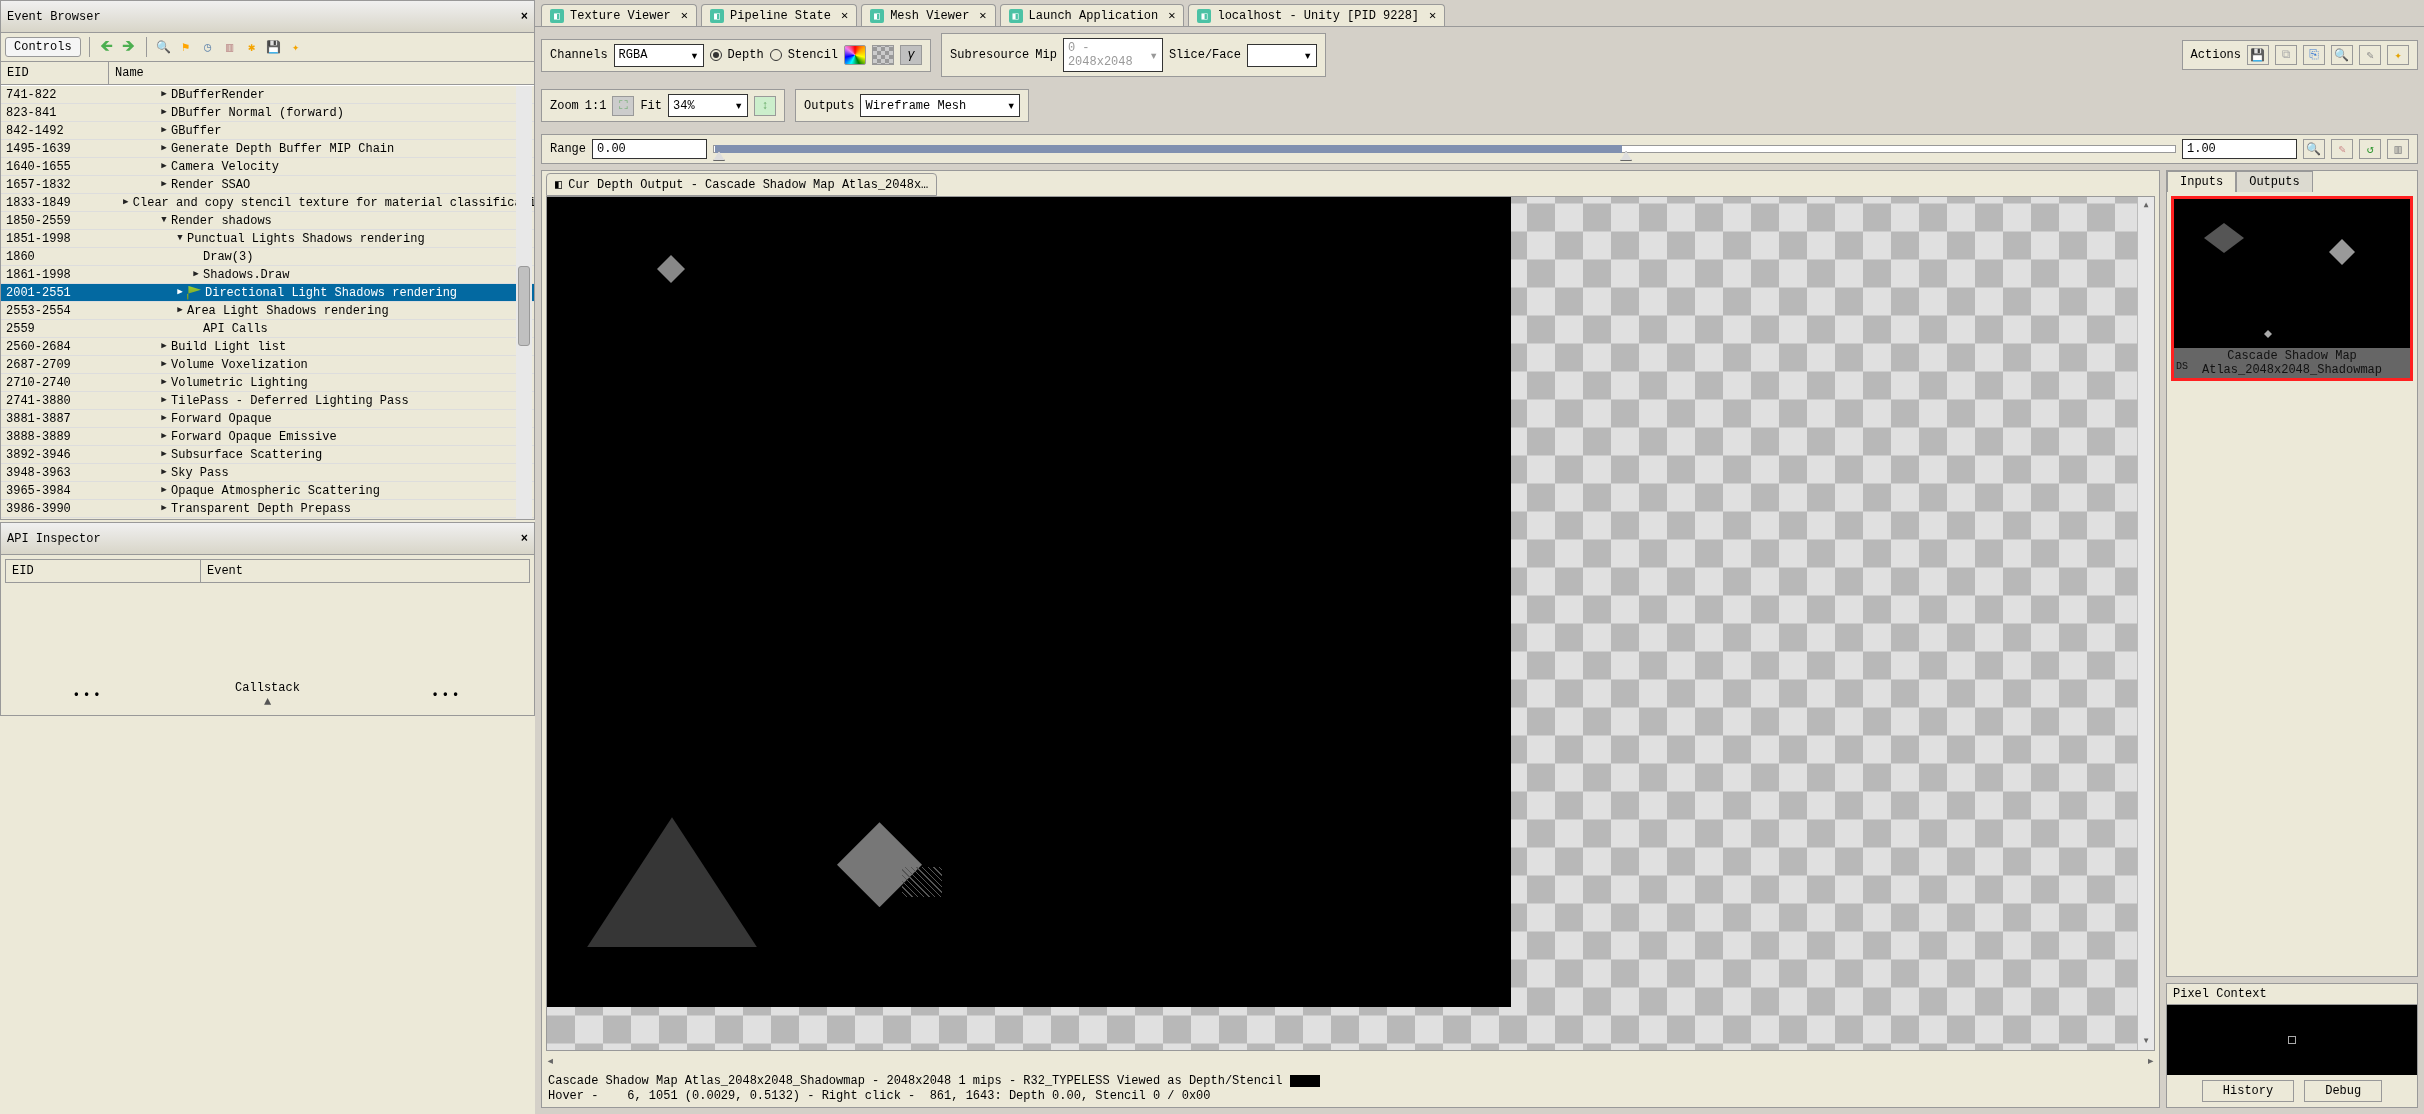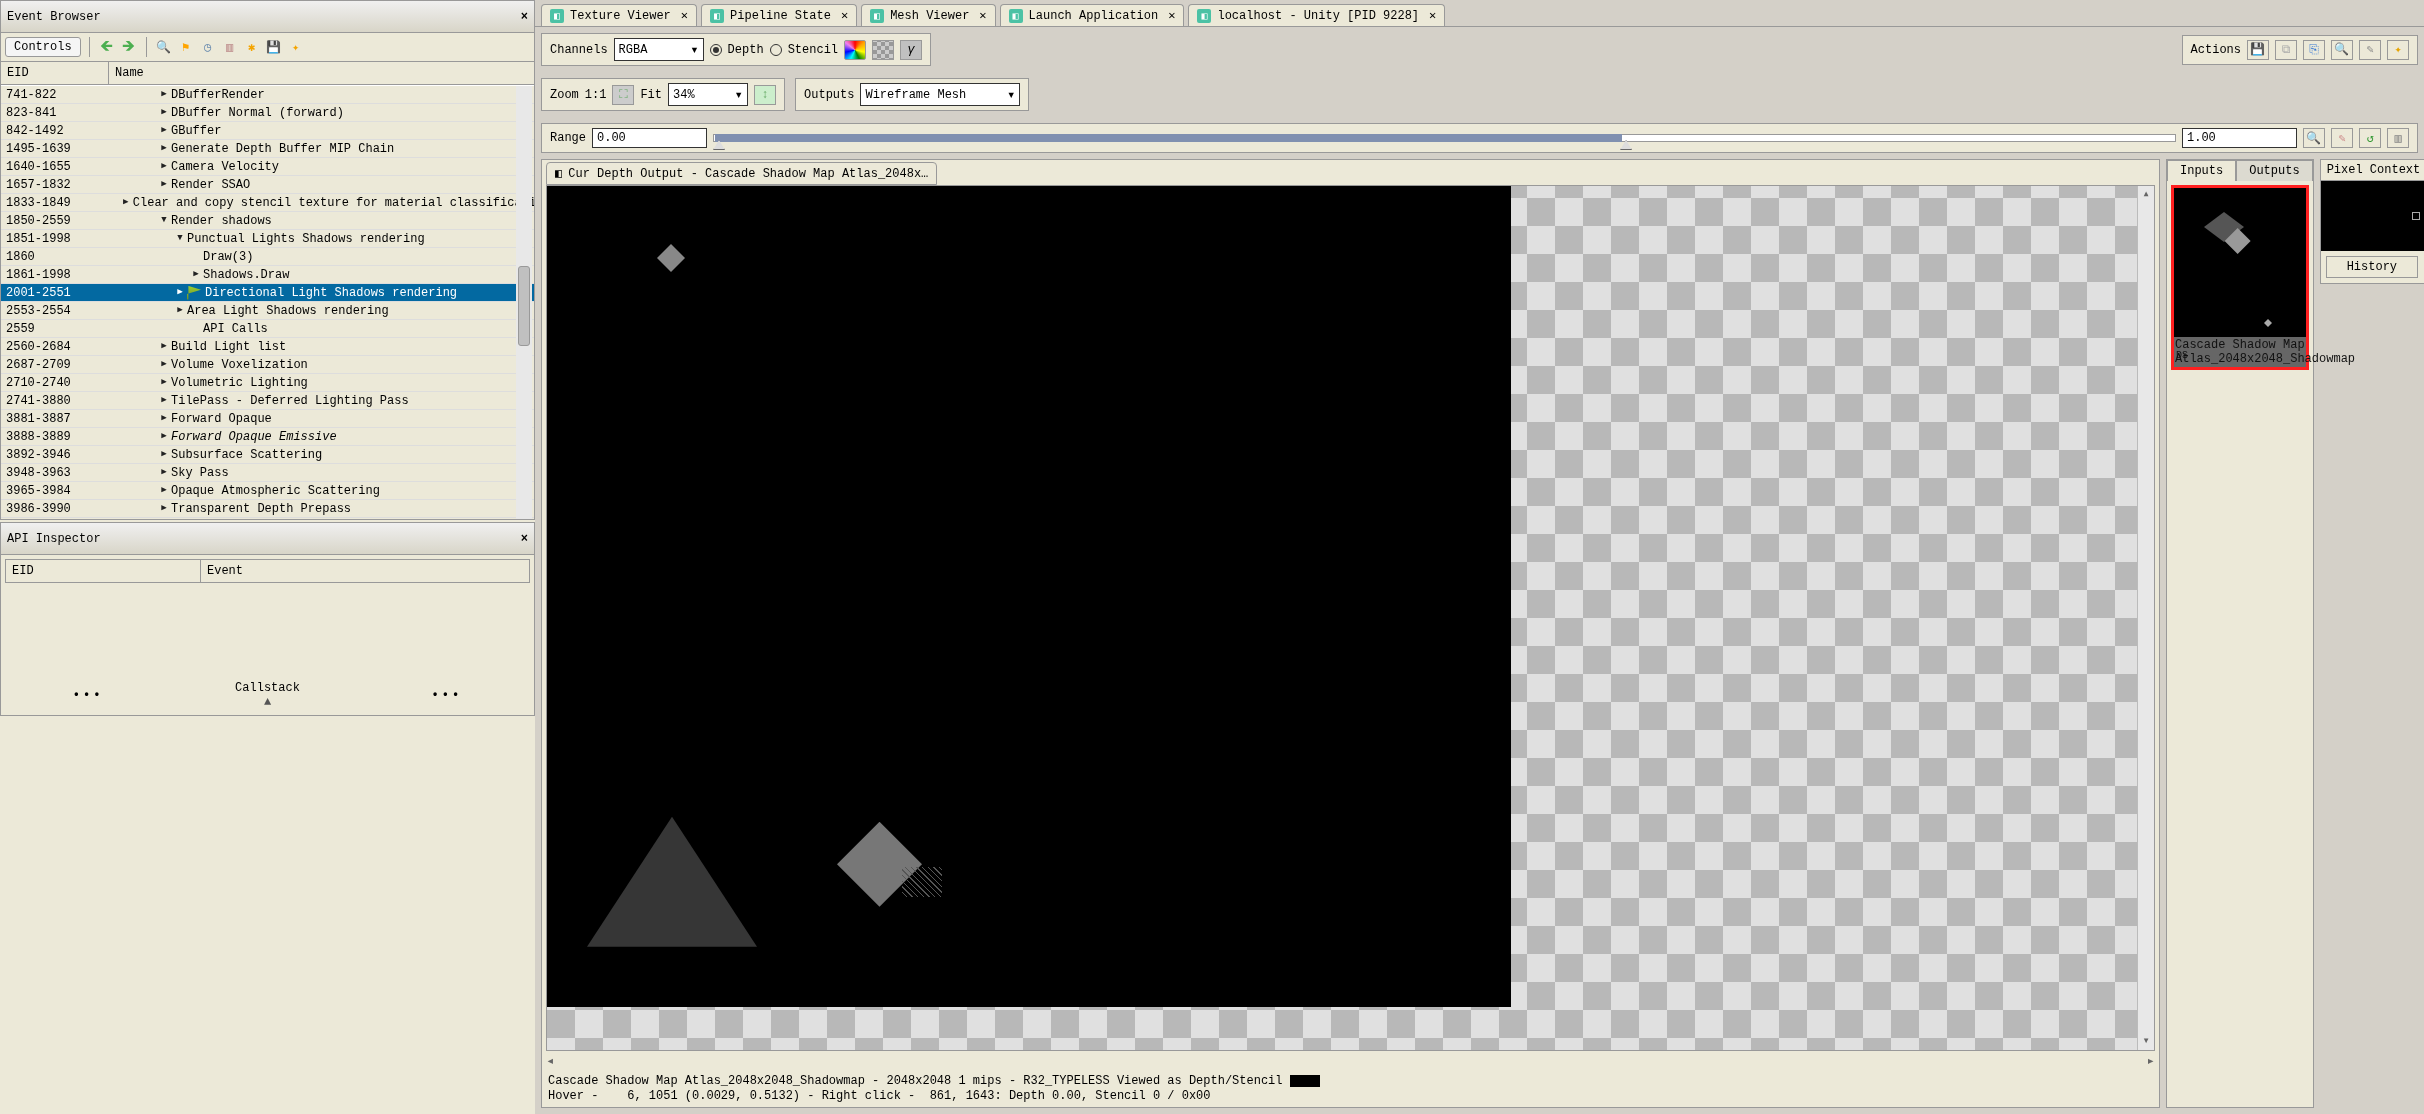--- a/index.html
+++ b/index.html
@@ -91,21 +91,21 @@
 .poly2 { position: absolute; left: 290px; bottom: 100px; width: 85px; height: 85px; background: #777; clip-path: polygon(50% 0,100% 50%,50% 100%,0 50%); }
 .tri1 { position: absolute; left: 40px; bottom: 60px; width: 170px; height: 130px; background: rgba(60,60,60,0.9); clip-path: polygon(50% 0, 100% 100%, 0 100%); }
 .wire { position: absolute; left: 355px; bottom: 110px; width: 40px; height: 30px; background: repeating-linear-gradient(45deg, transparent 0 3px, #555 3px 4px); }
 .v-hscroll { height: 18px; display: flex; justify-content: space-between; align-items: center; padding: 0 4px; }
 .v-hscroll span { font-size: 14px; color: #666; }
 
 .v-status { padding: 4px 6px; font-family: "Consolas",monospace; white-space: pre; }
 .v-status .blk { display: inline-block; width: 30px; height: 12px; background: #000; vertical-align: middle; }
 
 
-.right-col { width: 252px; display: flex; gap: 6px; }
+.right-col { width: 252px; display: flex; flex-direction: column; gap: 6px; }
 .io-panel { border: 1px solid #999; background: #ece9d8; flex: 1; display: flex; flex-direction: column; }
 .io-tabs { display: flex; }
 .io-tab { padding: 3px 12px; border: 1px solid #999; background: #ece9d8; border-bottom: none; cursor: pointer; }
 .io-tab.active { background: #dcdad0; }
 .io-body { flex: 1; padding: 4px; }
 .thumb { border: 3px solid #ff2020; width: 100%; height: 185px; background: #000; position: relative; }
 .thumb .p1 { position: absolute; left: 30px; top: 24px; width: 40px; height: 30px; background: #555; clip-path: polygon(50% 0,100% 50%,50% 100%,0 50%); }
 .thumb .p2 { position: absolute; right: 55px; top: 40px; width: 26px; height: 26px; background: #999; clip-path: polygon(50% 0,100% 50%,50% 100%,0 50%); }
 .thumb .p3 { position: absolute; left: 90px; bottom: 40px; width: 8px; height: 8px; background: #aaa; clip-path: polygon(50% 0,100% 50%,50% 100%,0 50%); }
 .thumb-label { position: absolute; bottom: 0; left: 0; right: 0; background: rgba(120,120,120,0.85); font-size: 10px; text-align: center; padding: 1px; color: #111; }
@@ -276,21 +276,21 @@
         </div>
         <div class="eb-row">
           <div class="eid">3881-3887</div>
           <div class="nm" style="padding-left: 48px;">
             <span class="exp right"></span>
             <span>Forward Opaque</span>
           </div>
         </div>
         <div class="eb-row">
           <div class="eid">3888-3889</div>
-          <div class="nm" style="padding-left: 48px; font-style: italic;">
+          <div class="nm" style="padding-left: 48px;">
             <span class="exp right"></span>
             <span>Forward Opaque Emissive</span>
           </div>
         </div>
         <div class="eb-row">
           <div class="eid">3892-3946</div>
           <div class="nm" style="padding-left: 48px;">
             <span class="exp right"></span>
             <span>Subsurface Scattering</span>
           </div>
@@ -379,20 +379,33 @@
         <span>RGBA</span>
           <span class="dd"></span>
       </div>
       <span class="radio-dot on"></span>
       <span>Depth</span>
       <span class="radio-dot"></span>
       <span>Stencil</span>
       <span class="swatch rainbow"></span>
       <span class="swatch"></span>
       <span class="swatch gamma">γ</span>
+    </div>
+    <div class="tb-group">
+      <label>Subresource</label>
+      <label>Mip</label>
+      <div class="sel" style="width:100px;color:#999">
+        <span>0 - 2048x2048</span>
+          <span class="dd"></span>
+      </div>
+      <label>Slice/Face</label>
+      <div class="sel" style="width:70px">
+        <span></span>
+          <span class="dd"></span>
+      </div>
     </div>
     <div class="tb-group actions-group" style="margin-left:auto">
       <label>Actions</label>
       <span class="mini-btn save-b">💾</span>
       <span class="mini-btn" style="color:#aaa">⧉</span>
       <span class="mini-btn" style="color:#3a7bd4">⎘</span>
       <span class="mini-btn" style="color:#888">🔍</span>
       <span class="mini-btn" style="color:#888">✎</span>
       <span class="mini-btn" style="color:#e6a400">✦</span>
     </div>

